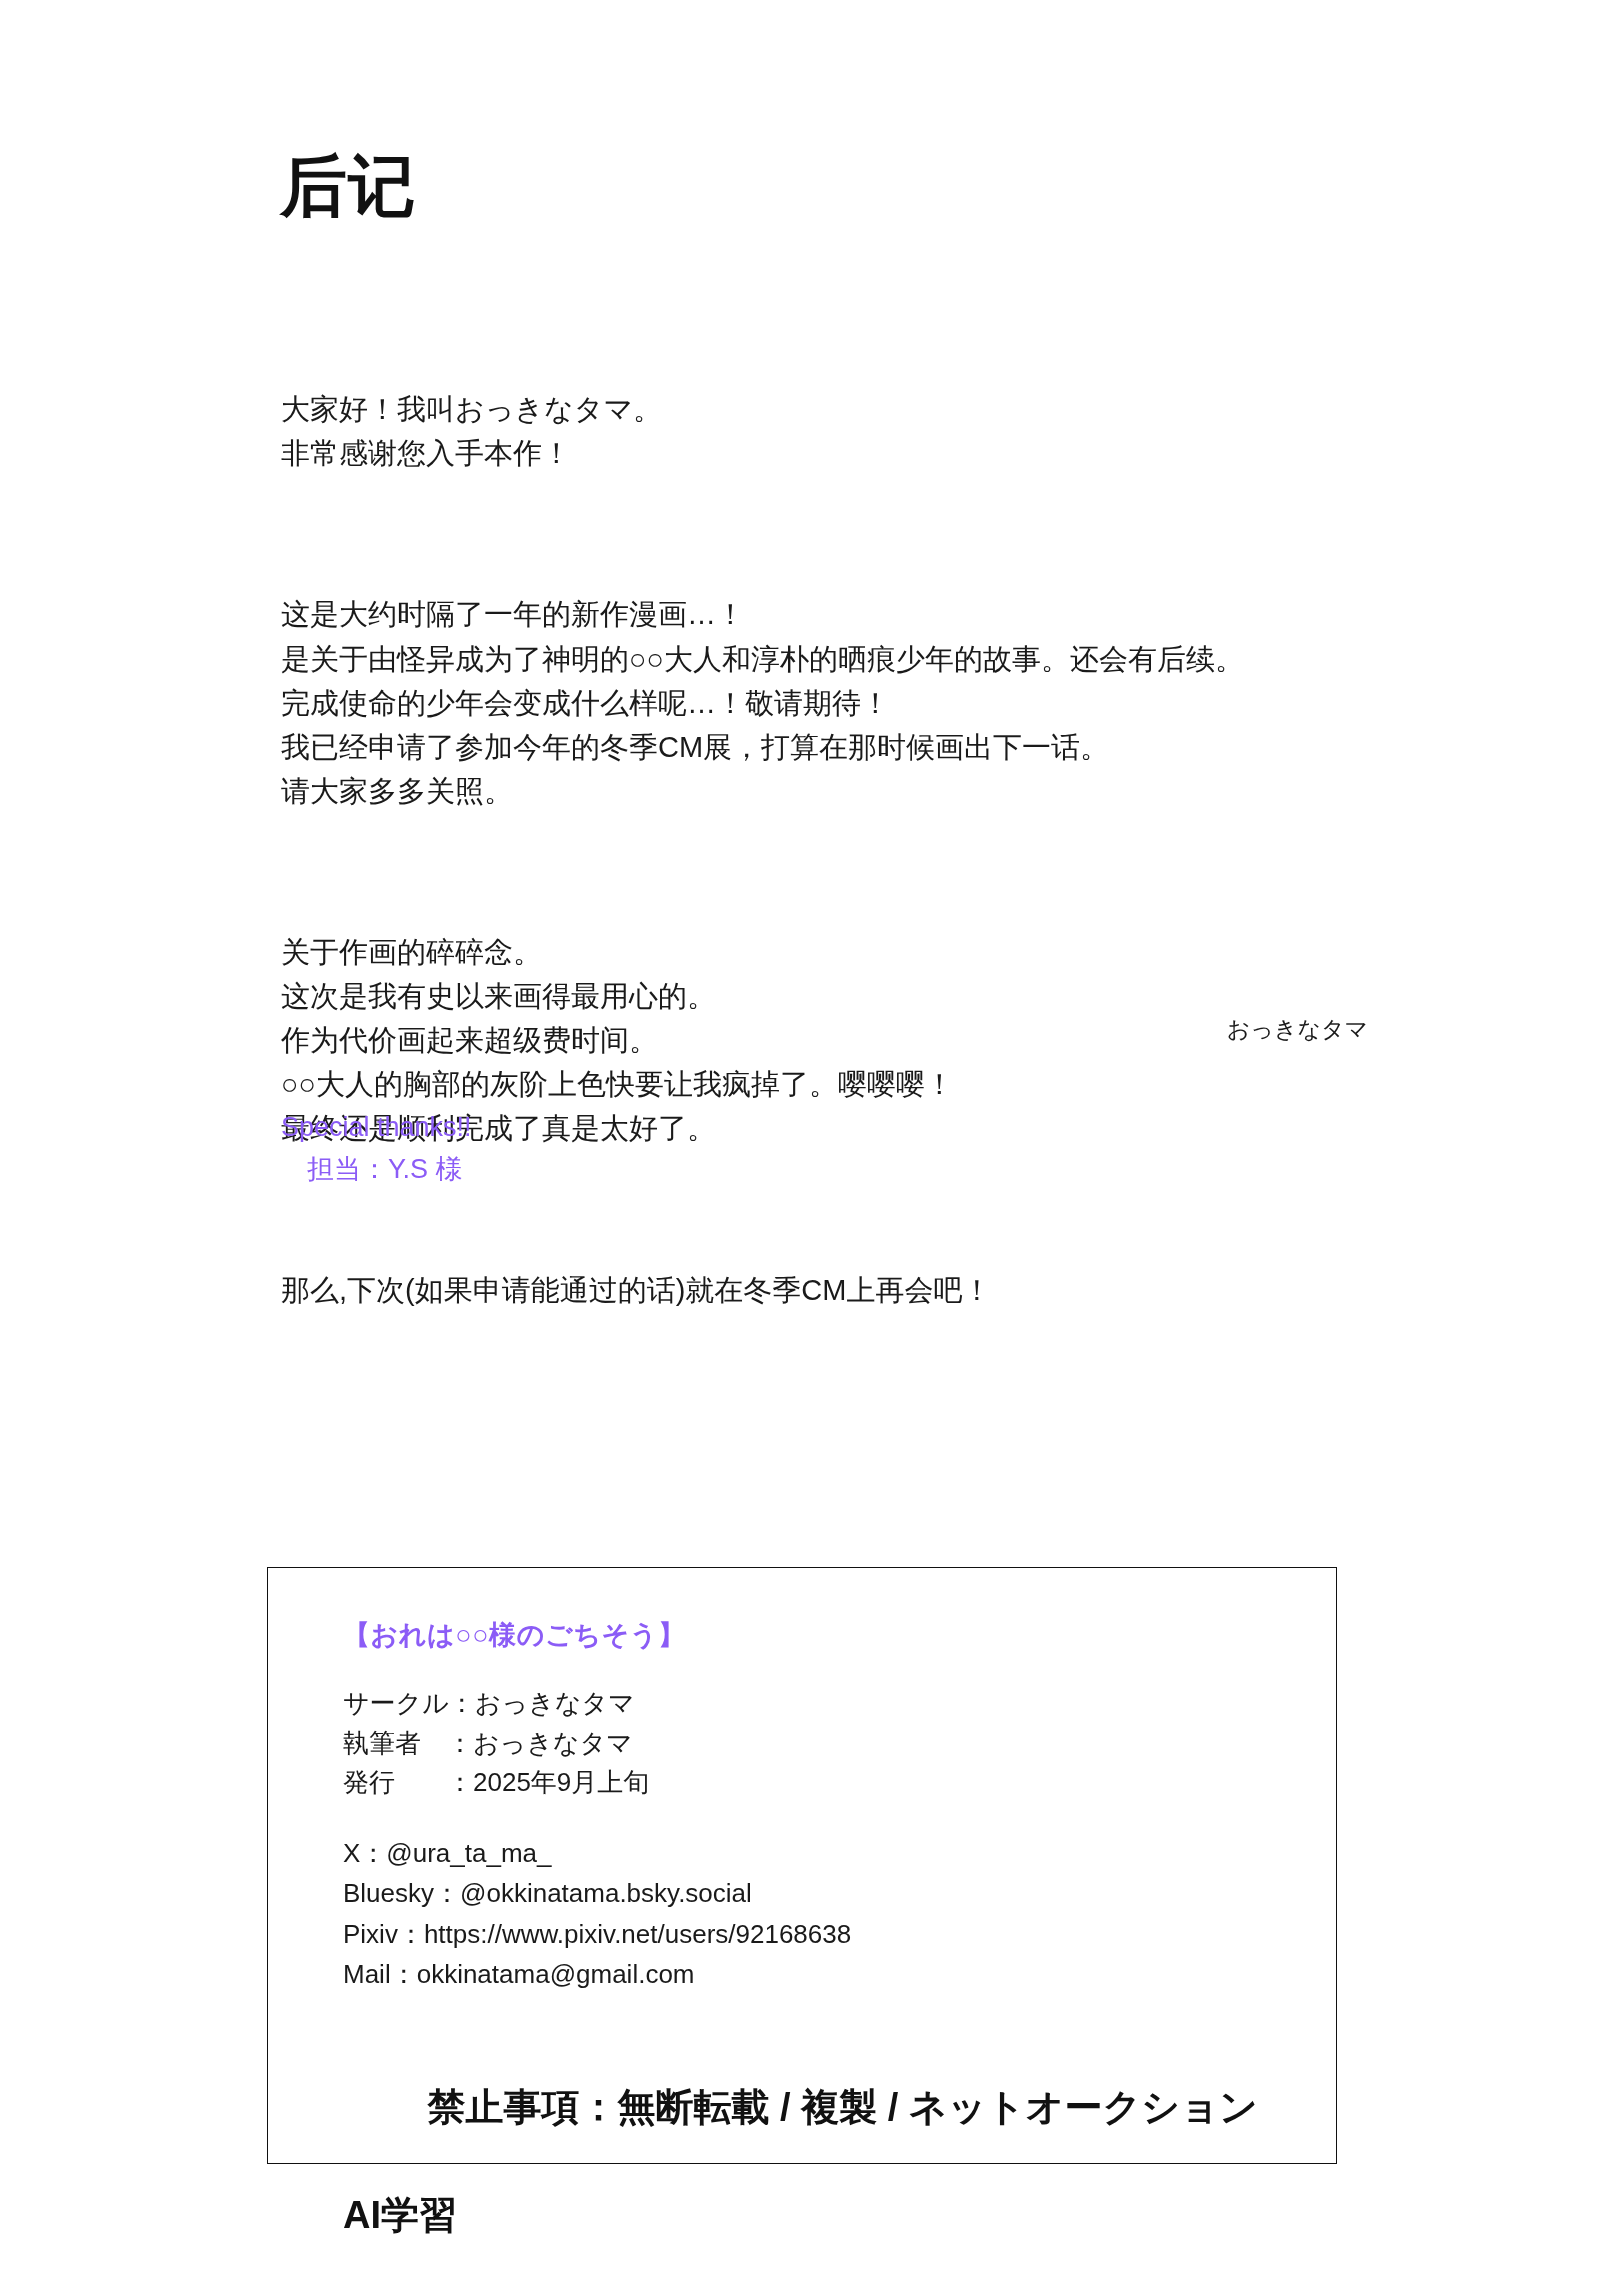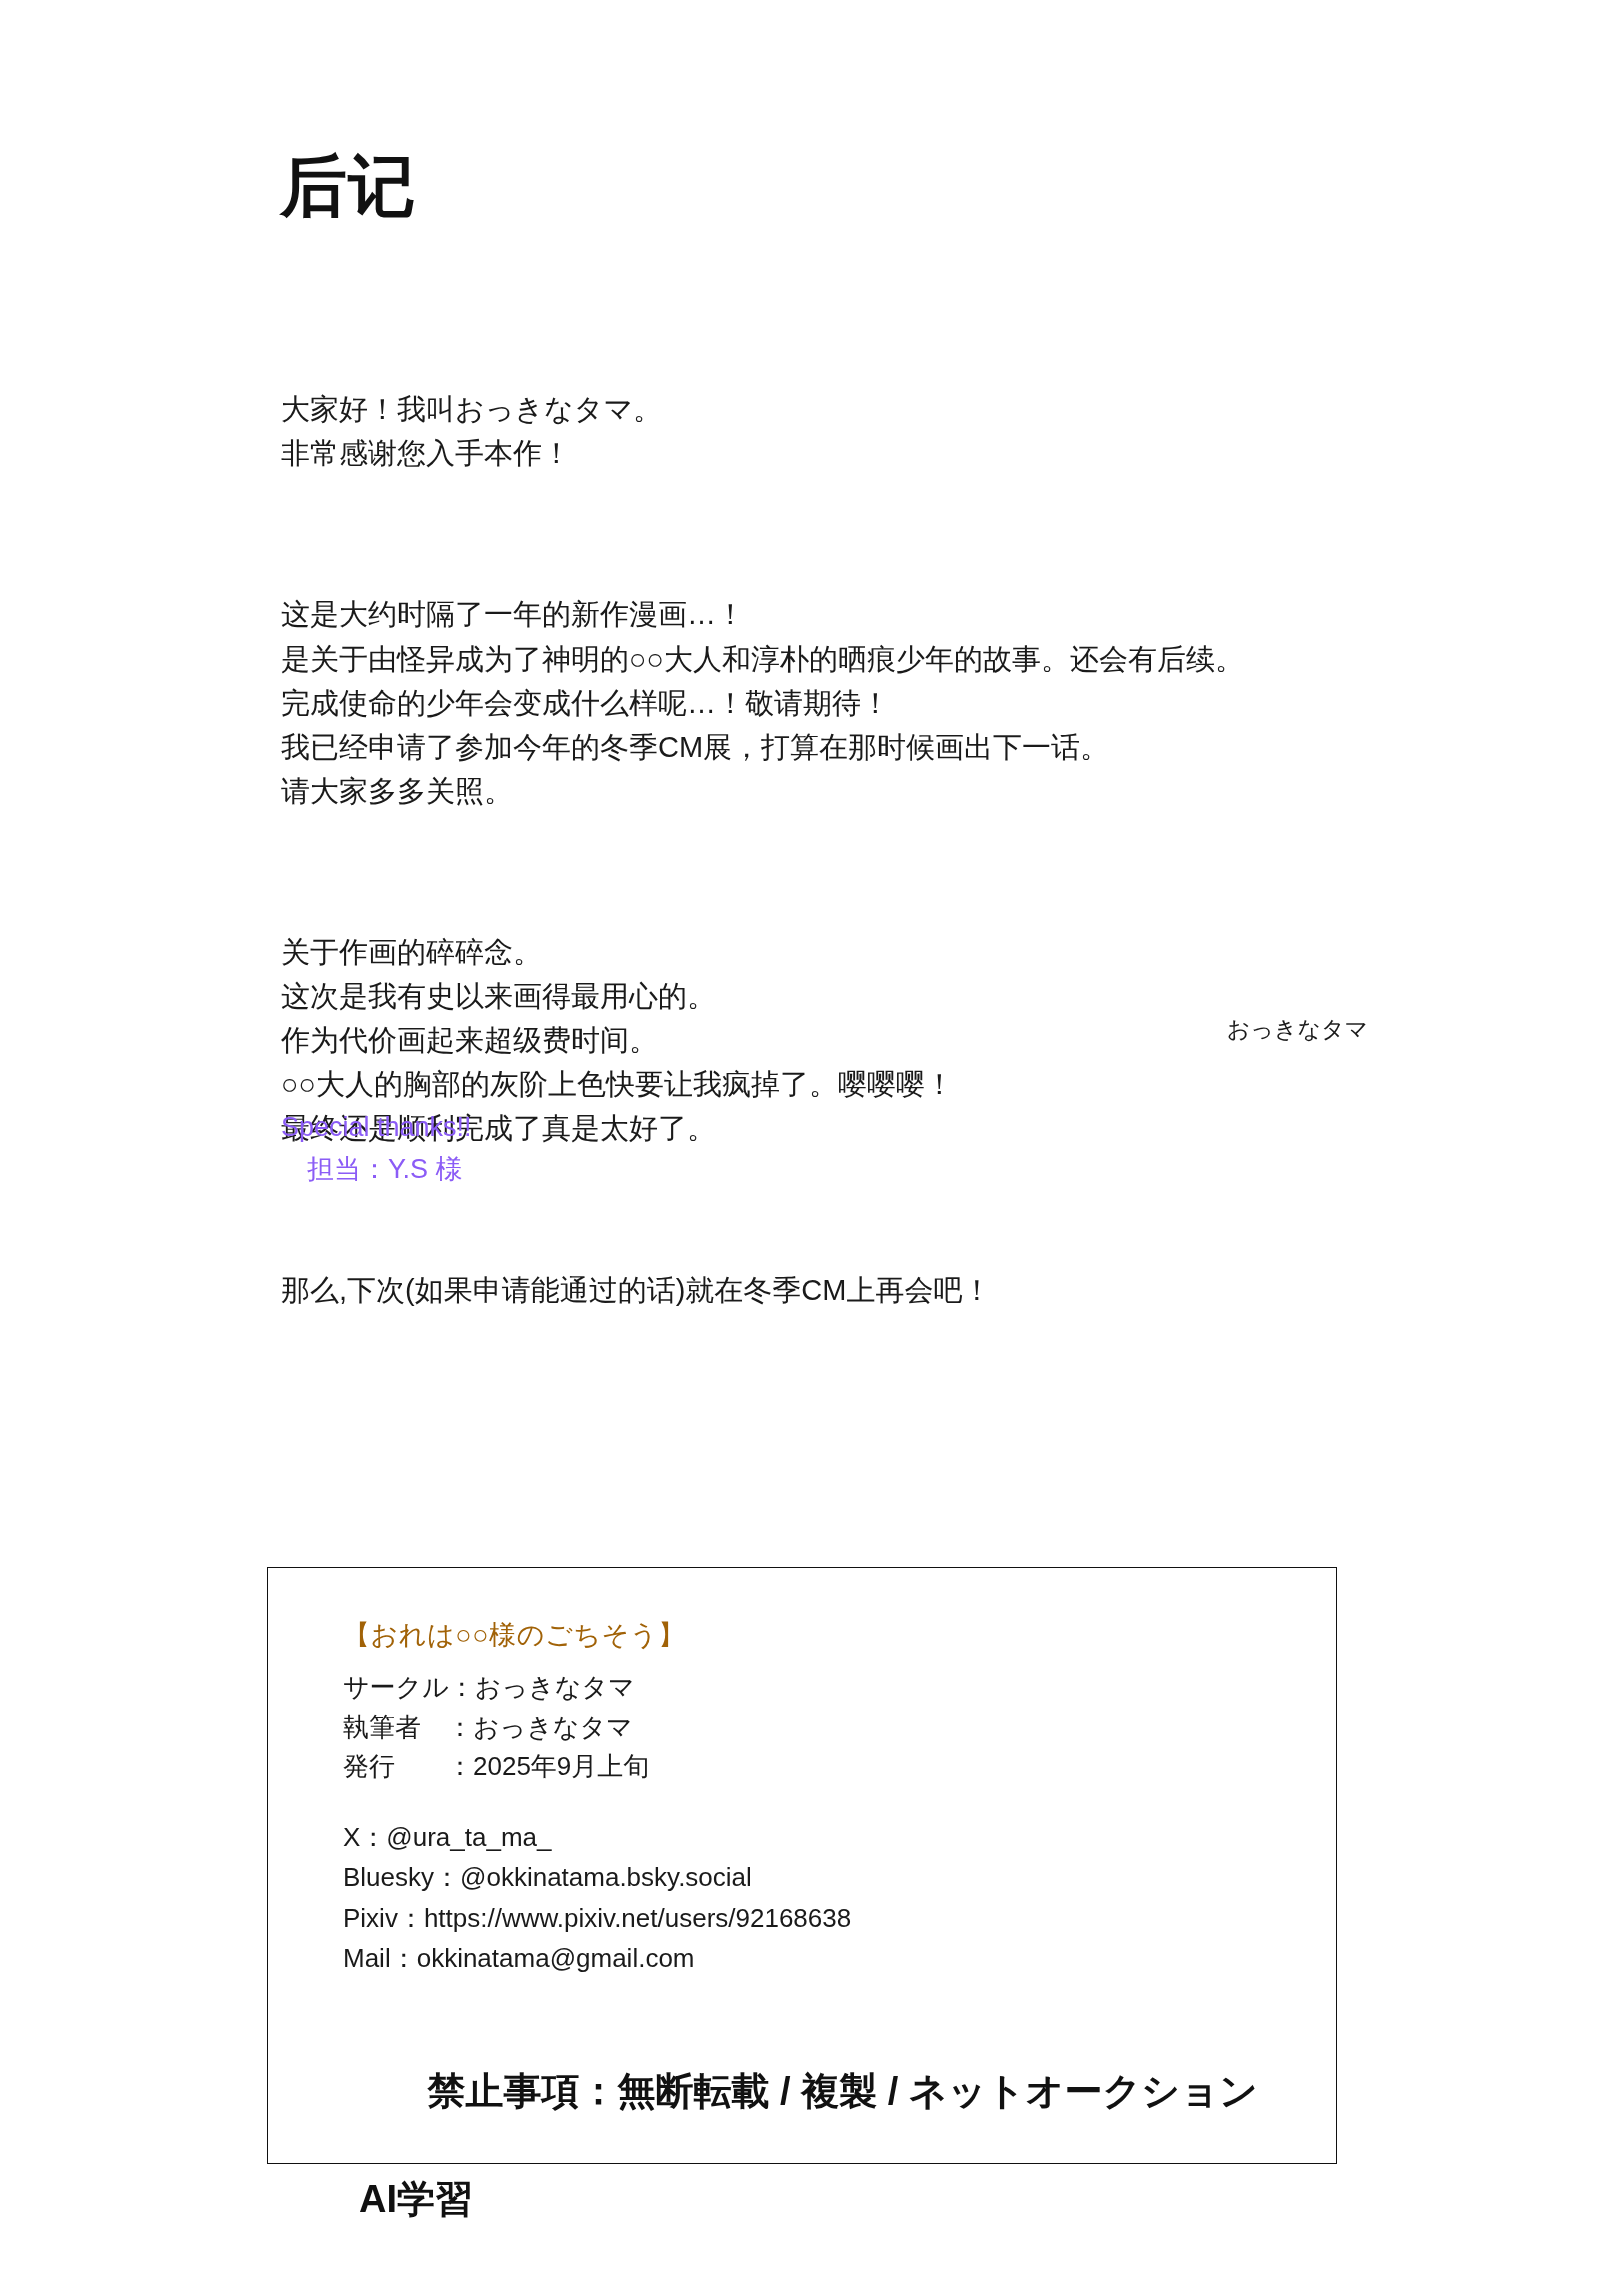--- a/index.html
+++ b/index.html
@@ -78,24 +78,24 @@
     background: #ffffff;
   }
   .info-inner {
     position: absolute;
     left: 75px;
     top: 49px;
     right: 37px;
   }
   .info-title {
     font-size: 27px;
-    font-weight: normal;
+    font-weight: bold;
     letter-spacing: 0.6px;
-    color: #a16207;
-    margin-bottom: 15px;
+    color: #8b5cf6;
+    margin-bottom: 31px;
   }
   .info-meta {
     font-size: 26px;
     line-height: 1.52;
     color: #1a1a1a;
     margin-bottom: 30px;
     white-space: pre-wrap;
   }
   .info-contact {
     font-size: 26px;
@@ -107,21 +107,20 @@
   .info-warning {
     font-size: 38px;
     font-weight: bold;
     line-height: 1.42;
     color: #111111;
     white-space: pre-wrap;
   }
   .info-warning .warn-line2 {
     display: block;
     padding-left: 0px;
-    margin-left: 16px;
   }
 </style>
 </head>
 <body>
 
 <div class="page">
 
   <div class="title">后记</div>
 
   <div class="afterword-body">

